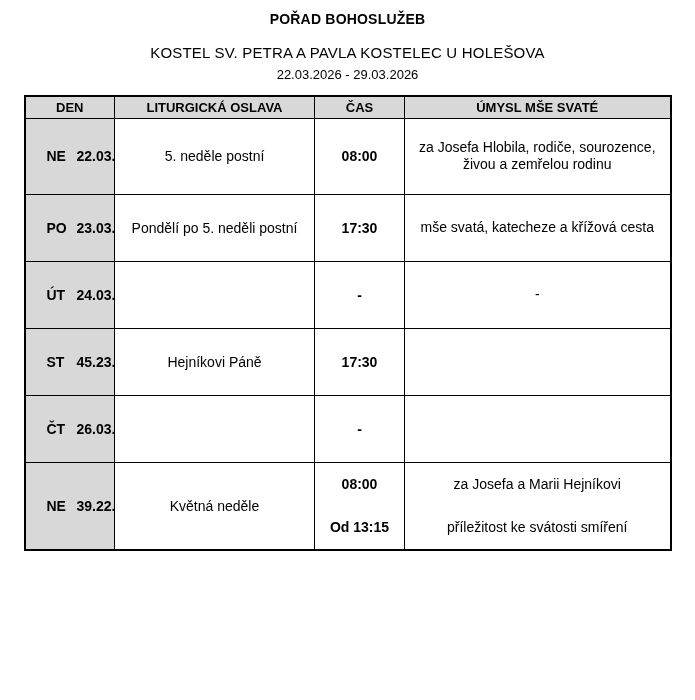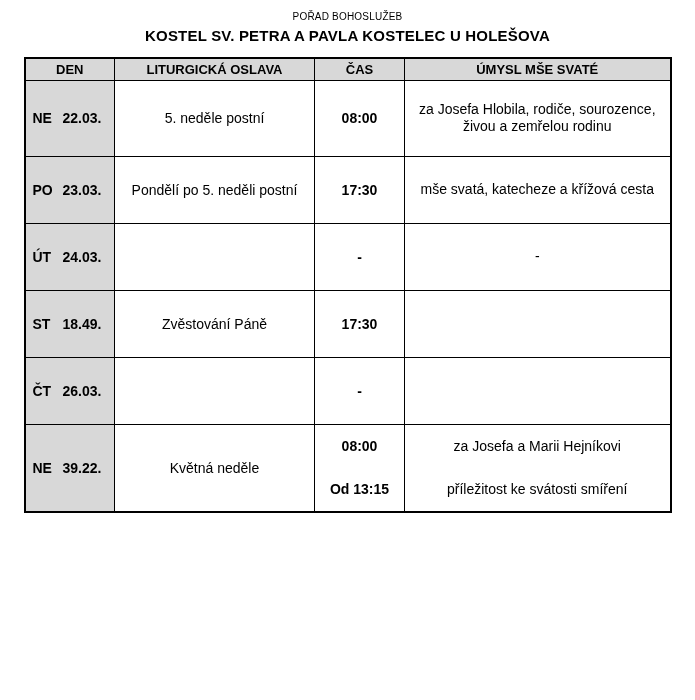--- a/index.html
+++ b/index.html
@@ -8,22 +8,22 @@
     --border:#000000;
   }
   *{box-sizing:border-box;}
   html,body{margin:0;padding:0;}
   body{
     width:695px;height:700px;
     background:#ffffff;color:#000;
     font-family:"Liberation Sans",sans-serif;
   }
   .titles{text-align:center;padding-top:11px;}
-  .title{font-weight:normal;font-size:10px;letter-spacing:.2px;text-align:center;}
-  .subtitle{font-weight:bold;font-size:15px;margin-top:5px;letter-spacing:.2px;}
+  .title{font-weight:bold;font-size:14px;letter-spacing:.2px;text-align:center;}
+  .subtitle{font-weight:normal;font-size:15px;margin-top:17px;letter-spacing:.2px;}
   .daterange{font-size:13px;margin-top:6px;}
 
   table.schedule{
     border-collapse:collapse;
     table-layout:fixed;
     width:646px;
     margin:13px auto 0 auto;
     border:2px solid var(--border);
   }
   col.c-den{width:90px;}
@@ -43,40 +43,41 @@
   td{
     font-size:14px;
     text-align:center;
     vertical-align:middle;
     padding:4px 6px;
   }
   td.day-cell{
     background:var(--day-bg);
     font-weight:bold;
     text-align:left;
-    padding-left:7px;
+    padding-left:21px;
     white-space:nowrap;
   }
   .day-abbr{display:inline-block;min-width:22px;}
   .day-date{margin-left:8px;}
   td.time-cell{padding:2px;font-weight:bold;}
   td.intention-cell{padding:20px 8px;line-height:1.25;}
   tr.multi td.time-cell,tr.multi td.intention-cell{padding:0 6px;}
   tr.multi .time-entry,tr.multi .intention-entry{
     height:43px;
     display:flex;align-items:center;justify-content:center;
     line-height:1.2;
   }
 </style>
 </head>
 <body>
 
 <div class="titles">
   <div class="title">POŘAD BOHOSLUŽEB</div>
   <div class="subtitle">KOSTEL SV. PETRA A PAVLA KOSTELEC U HOLEŠOVA</div>
+  <div class="daterange">22.03.2026 - 29.03.2026</div>
 </div>
 
 <table class="schedule">
   <colgroup>
     <col class="c-den">
       <col class="c-osl">
       <col class="c-cas">
       <col class="c-umy">
   </colgroup>
   <thead>
@@ -112,22 +113,22 @@
         <td class="day-cell"><span class="day-abbr">ÚT</span><span class="day-date">24.03.</span></td>
         <td class="celebration-cell"></td>
         <td class="time-cell">
           <div class="time-entry">-</div>
         </td>
         <td class="intention-cell">
           <div class="intention-entry">-</div>
         </td>
       </tr>
       <tr>
-        <td class="day-cell"><span class="day-abbr">ST</span><span class="day-date">18.49.</span></td>
-        <td class="celebration-cell">Zvěstování Páně</td>
+        <td class="day-cell"><span class="day-abbr">ST</span><span class="day-date">45.23.</span></td>
+        <td class="celebration-cell">Hejníkovi Páně</td>
         <td class="time-cell">
           <div class="time-entry">17:30</div>
         </td>
         <td class="intention-cell">
           <div class="intention-entry"></div>
         </td>
       </tr>
       <tr>
         <td class="day-cell"><span class="day-abbr">ČT</span><span class="day-date">26.03.</span></td>
         <td class="celebration-cell"></td>

